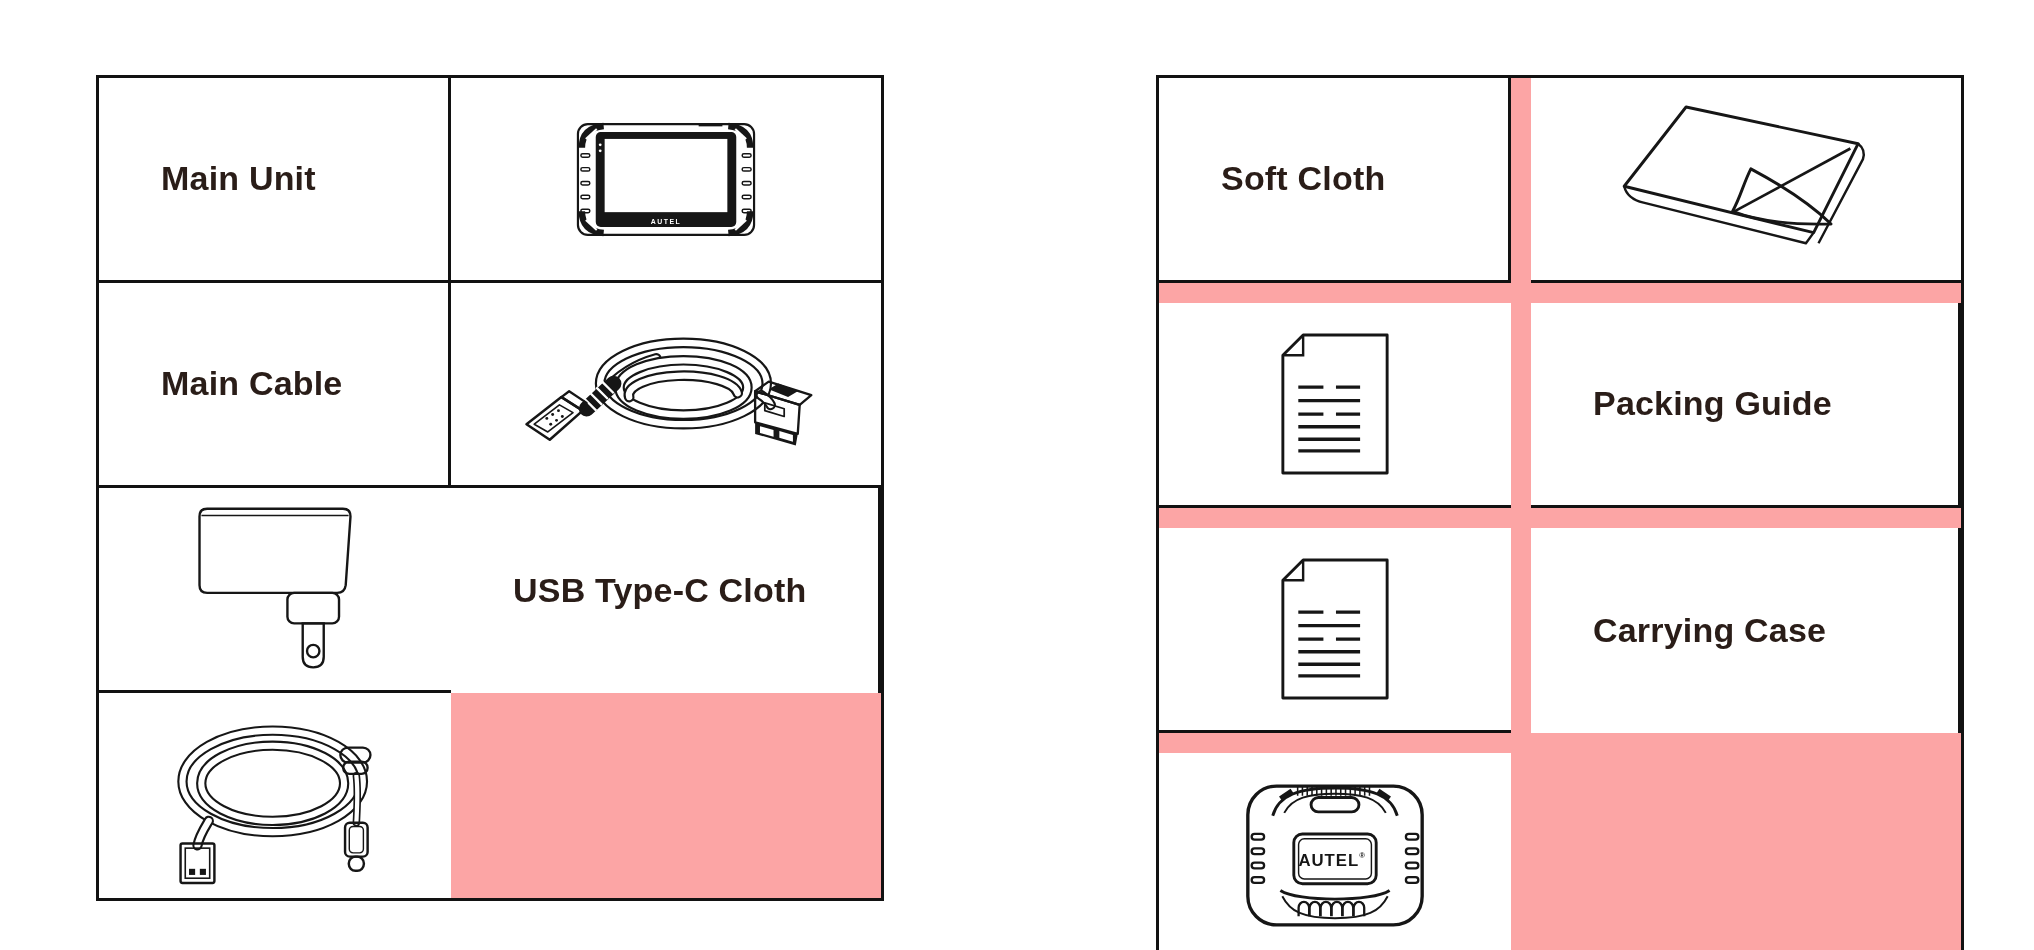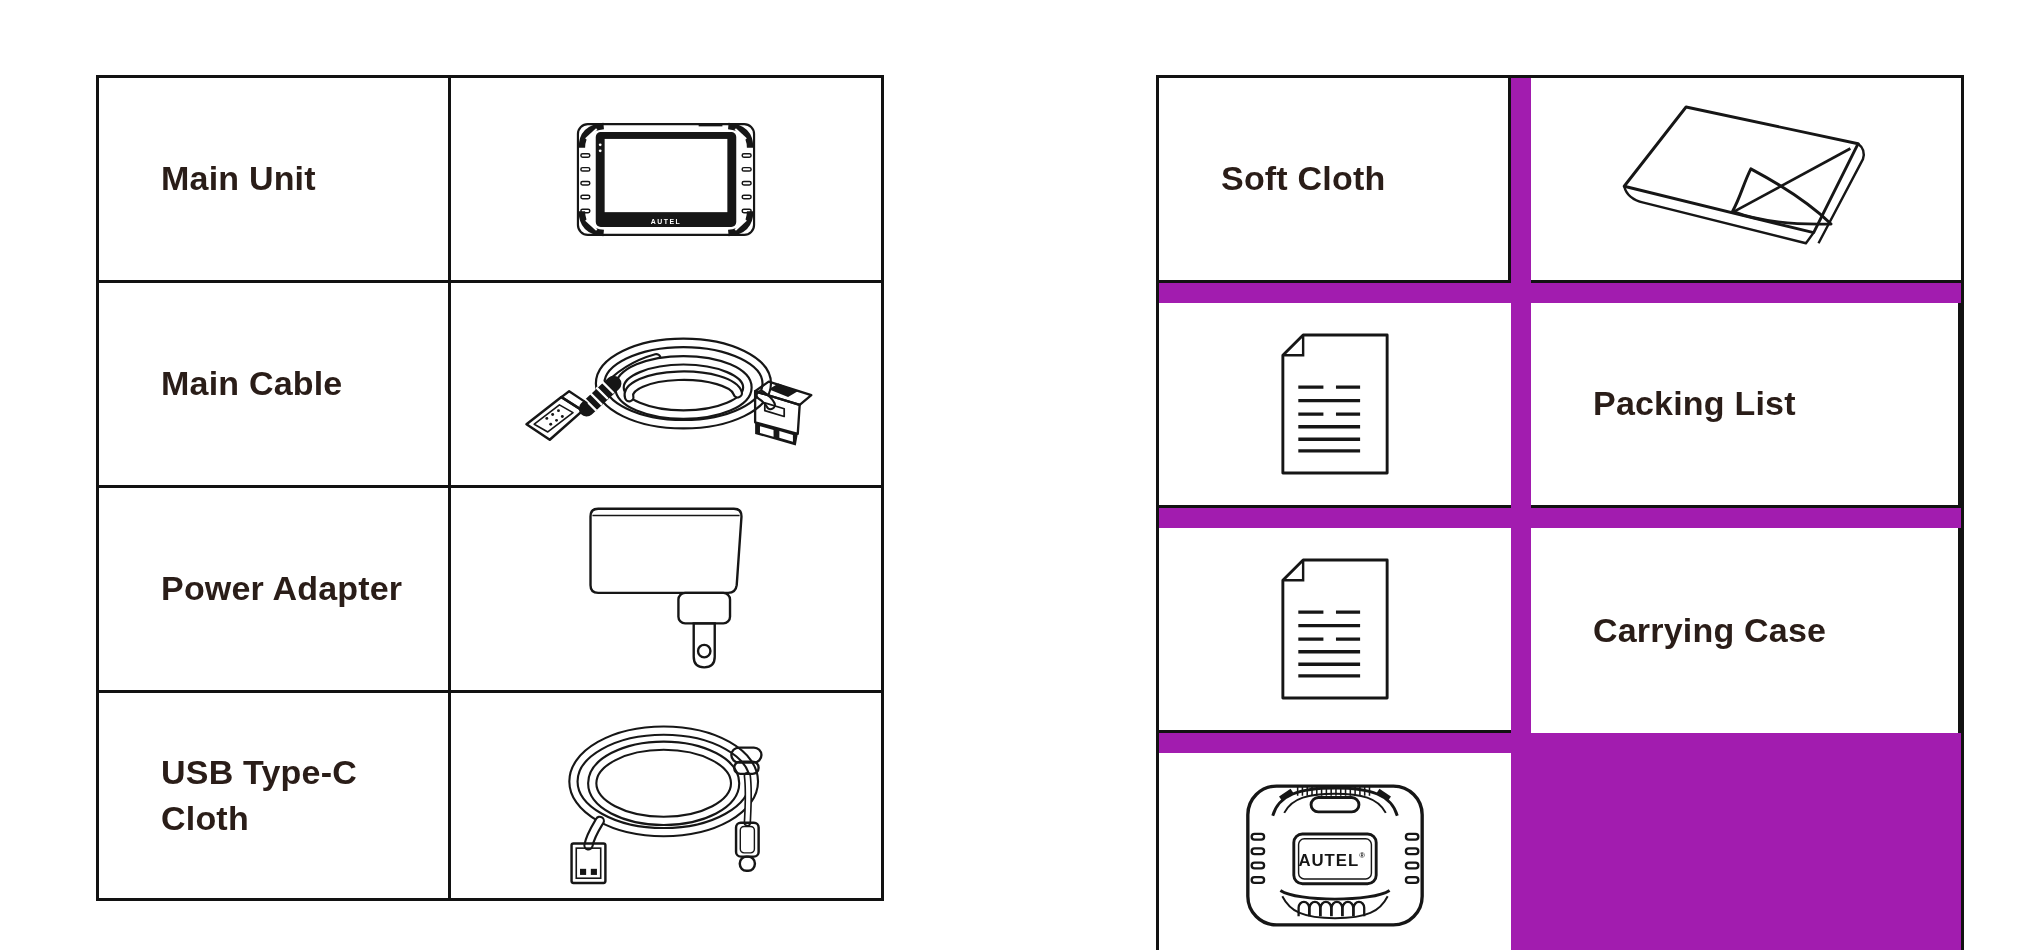--- a/index.html
+++ b/index.html
@@ -6,21 +6,21 @@
   body{
     width:2034px;height:950px;position:relative;overflow:hidden;
     background:#ffffff;
     font-family:"Liberation Sans", sans-serif;
   }
   .pack-table{
     position:absolute;top:75px;
     display:grid;
     grid-template-columns:352px 430px;
     border:3px solid #121212;
-    background:#a21caf;
+    background:#fca5a5;
   }
   .pack-table.left{left:96px;}
   .pack-table.right{left:1156px;gap:20px;}
   .cell{
     height:205px;
     box-sizing:border-box;
     display:flex;align-items:center;
     background:#ffffff;
   }
   .label-cell{
@@ -121,23 +121,20 @@
         <polygon points="266,90 276,84 296,92 286,98" fill="#161616"></polygon>
         <polygon points="252,92 298,106 296,136 252,124" fill="#ffffff" class="ink" stroke-width="2.4" stroke-linejoin="round"></polygon>
         <polygon points="262,104 282,110 282,118 262,112" fill="#ffffff" class="ink" stroke-width="1.8" stroke-linejoin="round"></polygon>
         <polygon points="252,124 296,136 294,148 252,136" fill="#161616"></polygon>
         <polygon points="257,128 271,132 271,139 257,135" fill="#ffffff"></polygon>
         <polygon points="277,133 291,137 291,144 277,140" fill="#ffffff"></polygon>
       </g>
     </svg>
   </div>
 
-  <div class="cell label-cell bb">
-    <span>Power Adapter</span>
-  </div>
   <div class="cell img-cell bb">
     <svg width="182" height="172" viewBox="0 0 190 180">
       <path d="M16 14 Q16 6 24 6 L166 6 Q174 6 174 14 L169 86 Q168 94 160 94 L24 94 Q16 94 16 86 Z" class="ink" stroke-width="2.5" fill="#ffffff"></path>
       <line x1="18" y1="13" x2="172" y2="13" class="ink" stroke-width="1.5"></line>
       <rect x="108" y="94" width="54" height="32" rx="7" class="ink" stroke-width="2.5" fill="#ffffff"></rect>
       <path d="M124 126 L124 161 Q124 172 135 172 Q146 172 146 161 L146 126 Z" class="ink" stroke-width="2.5" fill="#ffffff"></path>
       <circle cx="135" cy="155" r="6.5" class="ink" stroke-width="2.5" fill="#ffffff"></circle>
     </svg>
   </div>
 
@@ -199,21 +196,21 @@
         <path d="M20 71 H84"></path>
         <path d="M20 85 H46 M59 85 H84"></path>
         <path d="M20 98 H84"></path>
         <path d="M20 111 H84"></path>
         <path d="M20 123 H84"></path>
       </g>
     </svg>
   </div>
 
   <div class="cell label-cell bb">
-    <span>Packing List</span>
+    <span>Packing Guide</span>
   </div>
   <div class="cell img-cell bb">
     <svg width="112" height="145" viewBox="0 0 116 150">
       <path d="M25 3 L112 3 L112 146 L4 146 L4 24 Z" fill="#ffffff" class="ink" stroke-width="3" stroke-linejoin="round"></path>
       <path d="M25 3 L25 24 L4 24" class="ink" stroke-width="2.5"></path>
       <g class="ink" stroke-width="3.5">
         <path d="M20 57 H46 M59 57 H84"></path>
         <path d="M20 71 H84"></path>
         <path d="M20 85 H46 M59 85 H84"></path>
         <path d="M20 98 H84"></path>

